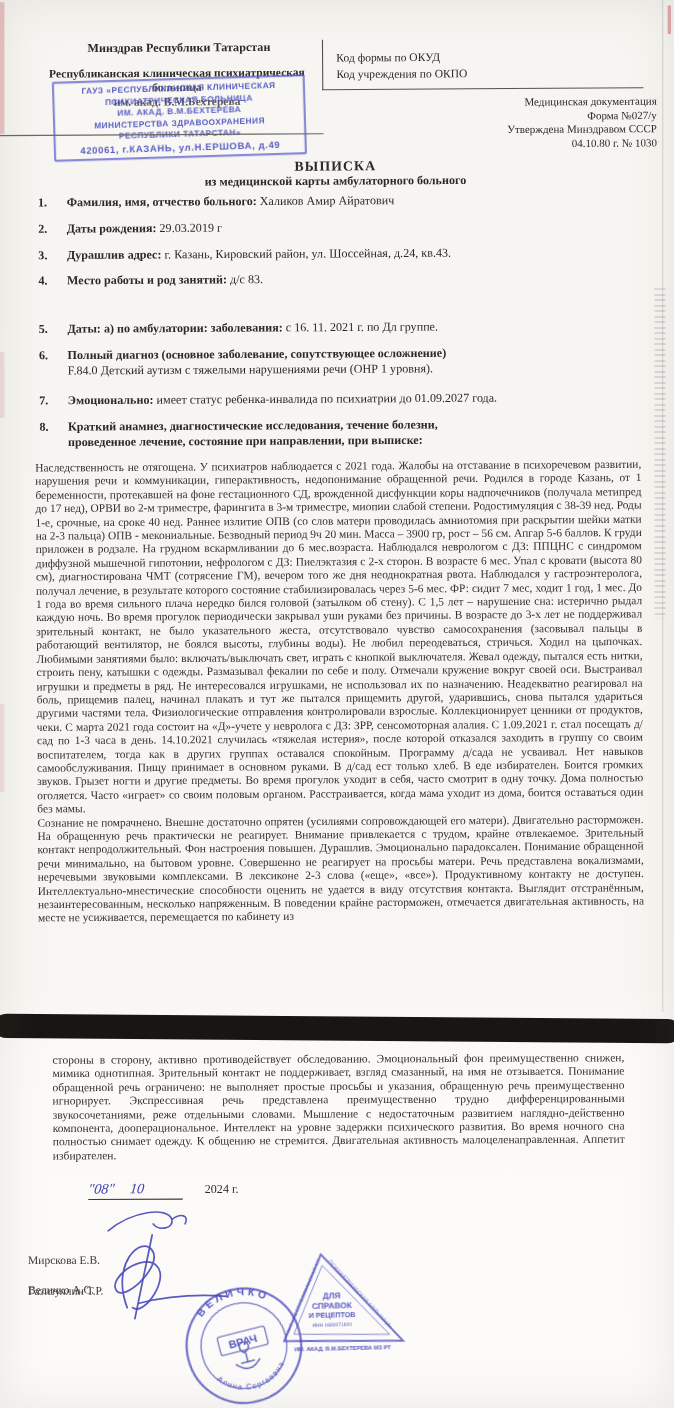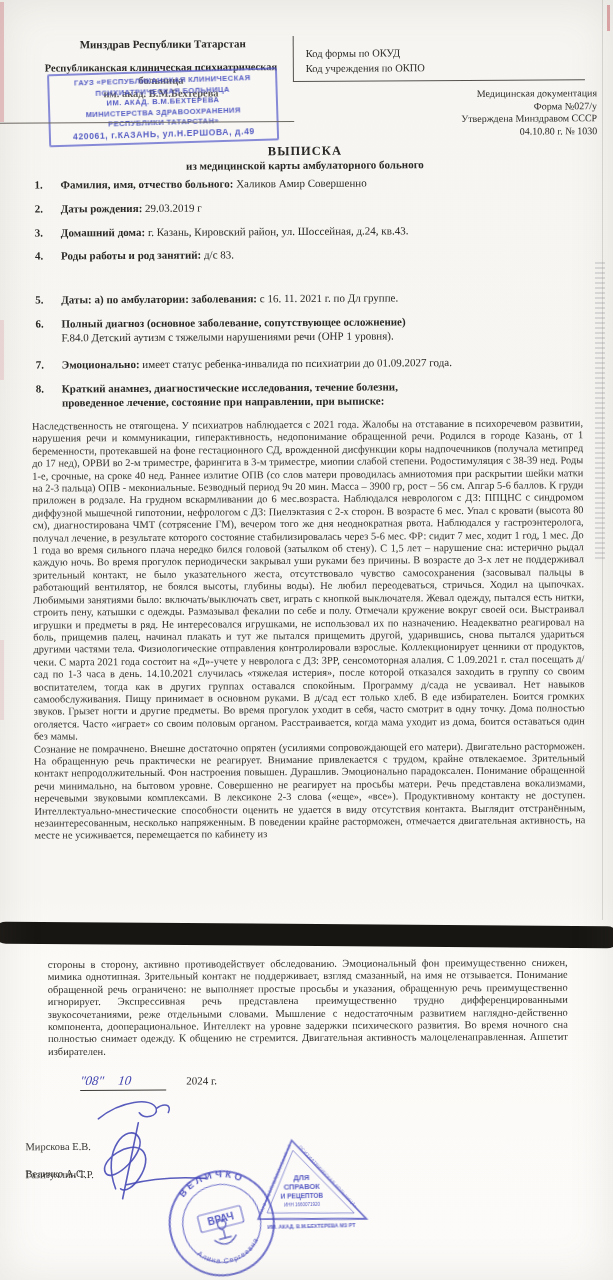--- a/index.html
+++ b/index.html
@@ -112,33 +112,33 @@
       <div>Утверждена Минздравом СССР</div>
       <div>04.10.80 г. № 1030</div>
     </div>
 
     <div class="abs title">ВЫПИСКА</div>
     <div class="abs subtitle">из медицинской карты амбулаторного больного</div>
 
     <div class="abs items">
       <div class="item">
         <span class="num">1.</span>
-        <span class="txt"><b>Фамилия, имя, отчество больного:</b> <span class="val">Халиков Амир Совершенно</span></span>
+        <span class="txt"><b>Фамилия, имя, отчество больного:</b> <span class="val">Халиков Амир Айратович</span></span>
       </div>
       <div class="item">
         <span class="num">2.</span>
         <span class="txt"><b>Даты рождения:</b> <span class="val">29.03.2019 г</span></span>
       </div>
       <div class="item mb9">
         <span class="num">3.</span>
-        <span class="txt"><b>Домашний дома:</b> <span class="val">г. Казань, Кировский район, ул. Шоссейная, д.24, кв.43.</span></span>
+        <span class="txt"><b>Дурашлив адрес:</b> <span class="val">г. Казань, Кировский район, ул. Шоссейная, д.24, кв.43.</span></span>
       </div>
       <div class="item mb30">
         <span class="num">4.</span>
-        <span class="txt"><b>Роды работы и род занятий:</b> <span class="val">д/с 83.</span></span>
+        <span class="txt"><b>Место работы и род занятий:</b> <span class="val">д/с 83.</span></span>
       </div>
       <div class="item">
         <span class="num">5.</span>
         <span class="txt"><b>Даты: а) по амбулатории: заболевания:</b> <span class="val">с 16. 11. 2021 г. по Дл группе.</span></span>
       </div>
       <div class="item stacked mb13">
         <span class="num">6.</span>
         <span class="txt"><b>Полный диагноз (основное заболевание, сопутствующее осложнение)</b> <span class="val">F.84.0 Детский аутизм с тяжелыми нарушениями речи (ОНР 1 уровня).</span></span>
       </div>
       <div class="item">

